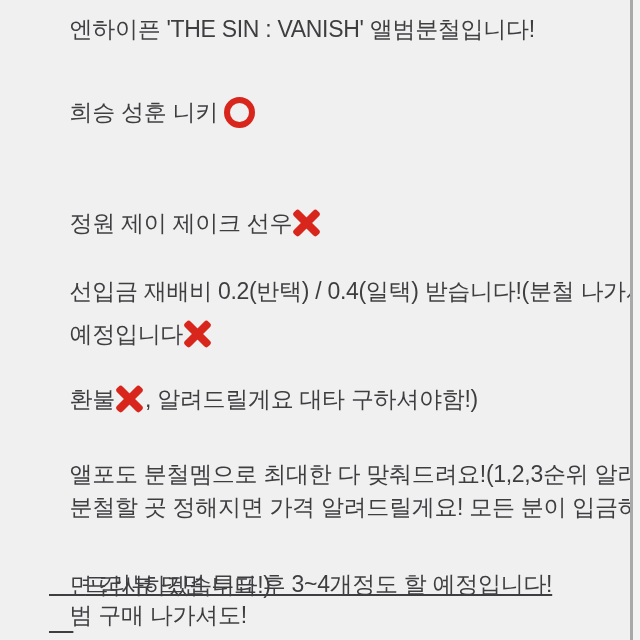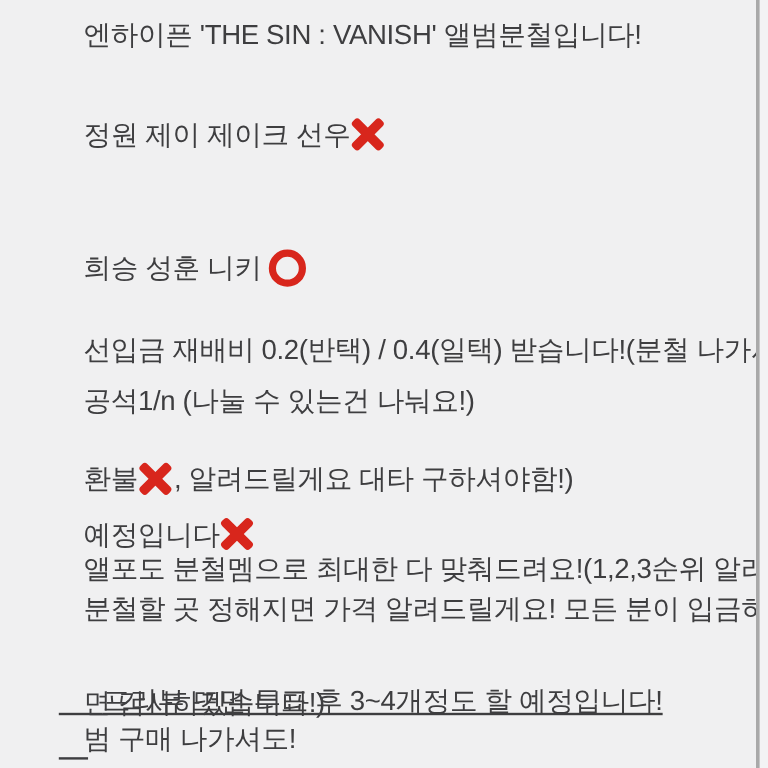--- a/index.html
+++ b/index.html
@@ -66,27 +66,24 @@
 <div class="page">
 
   <div class="para" id="p0">
     <div class="line">
       <span>엔하이픈 'THE SIN : VANISH' 앨범분철입니다!</span>
     </div>
   </div>
 
   <div class="para" id="p1">
     <div class="line">
-      <span>정원 제이 제이크 선우</span><span class="x-mark"></span>
-    </div>
-    <div class="line">
       <span>희승 성훈 니키 </span><span class="o-mark"></span>
     </div>
     <div class="line">
-      <span>공석1/n (나눌 수 있는건 나눠요!)</span>
+      <span>정원 제이 제이크 선우</span><span class="x-mark"></span>
     </div>
     <div class="line">
       <span>예정입니다</span><span class="x-mark"></span>
     </div>
   </div>
 
   <div class="para" id="p2">
     <div class="line">
       <span>선입금 재배비 0.2(반택) / 0.4(일택) 받습니다!(분철 나가셔도</span>
     </div>

